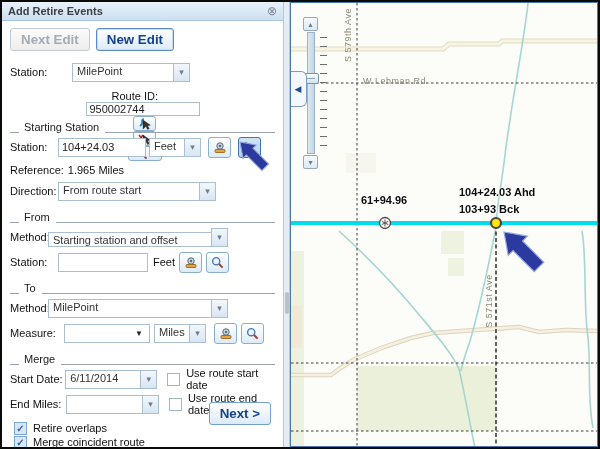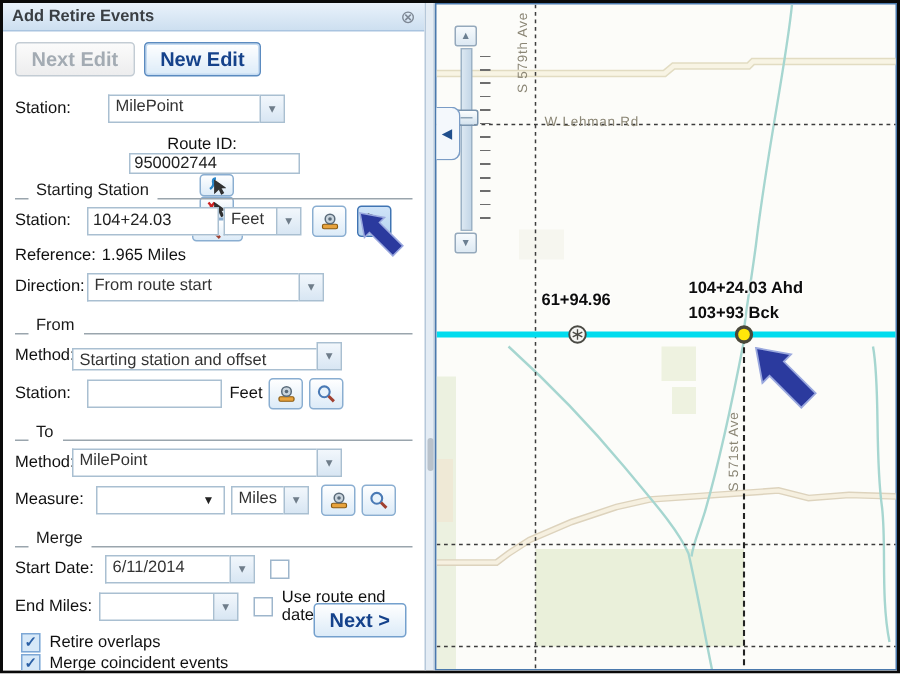--- a/index.html
+++ b/index.html
@@ -231,20 +231,21 @@
       <span>Merge</span>
     </div>
 
     <div class="row">
       <span class="lbl w58">Start Date:</span>
       <span class="combo" style="width:100px;">
         <span class="fld-text">6/11/2014</span>
         <span class="trig">▾</span>
       </span>
       <span class="cb" style="margin-left:10px;"></span>
+      <span class="lbl">Use route start date</span>
     </div>
 
     <div class="row">
       <span class="lbl w58">End Miles:</span>
       <span class="combo" style="width:100px;">
         <span class="fld-text"></span>
         <span class="trig">▾</span>
       </span>
       <span class="cb" style="margin-left:10px;"></span>
       <span class="lbl">Use route end date</span>
@@ -254,21 +255,21 @@
       <div class="row">
         <span class="cb checked">
             <span>✓</span>
           </span>
         <span class="lbl">Retire overlaps</span>
       </div>
       <div class="row">
         <span class="cb checked">
             <span>✓</span>
           </span>
-        <span class="lbl">Merge coincident events</span>
+        <span class="lbl">Merge coincident route</span>
       </div>
 
     </div>
 
     <button class="btn next">Next &gt;</button>
 
     <svg class="annot" style="left:230px; top:132px;" width="52" height="52">
       <g transform="translate(8,8) rotate(45) scale(1.05)">
         <polygon points="0,0 13,-9 13,-4.5 34,-4.5 34,4.5 13,4.5 13,9" fill="#2b3a9e" stroke="#9aa8de" stroke-width="1"></polygon>
       </g>

